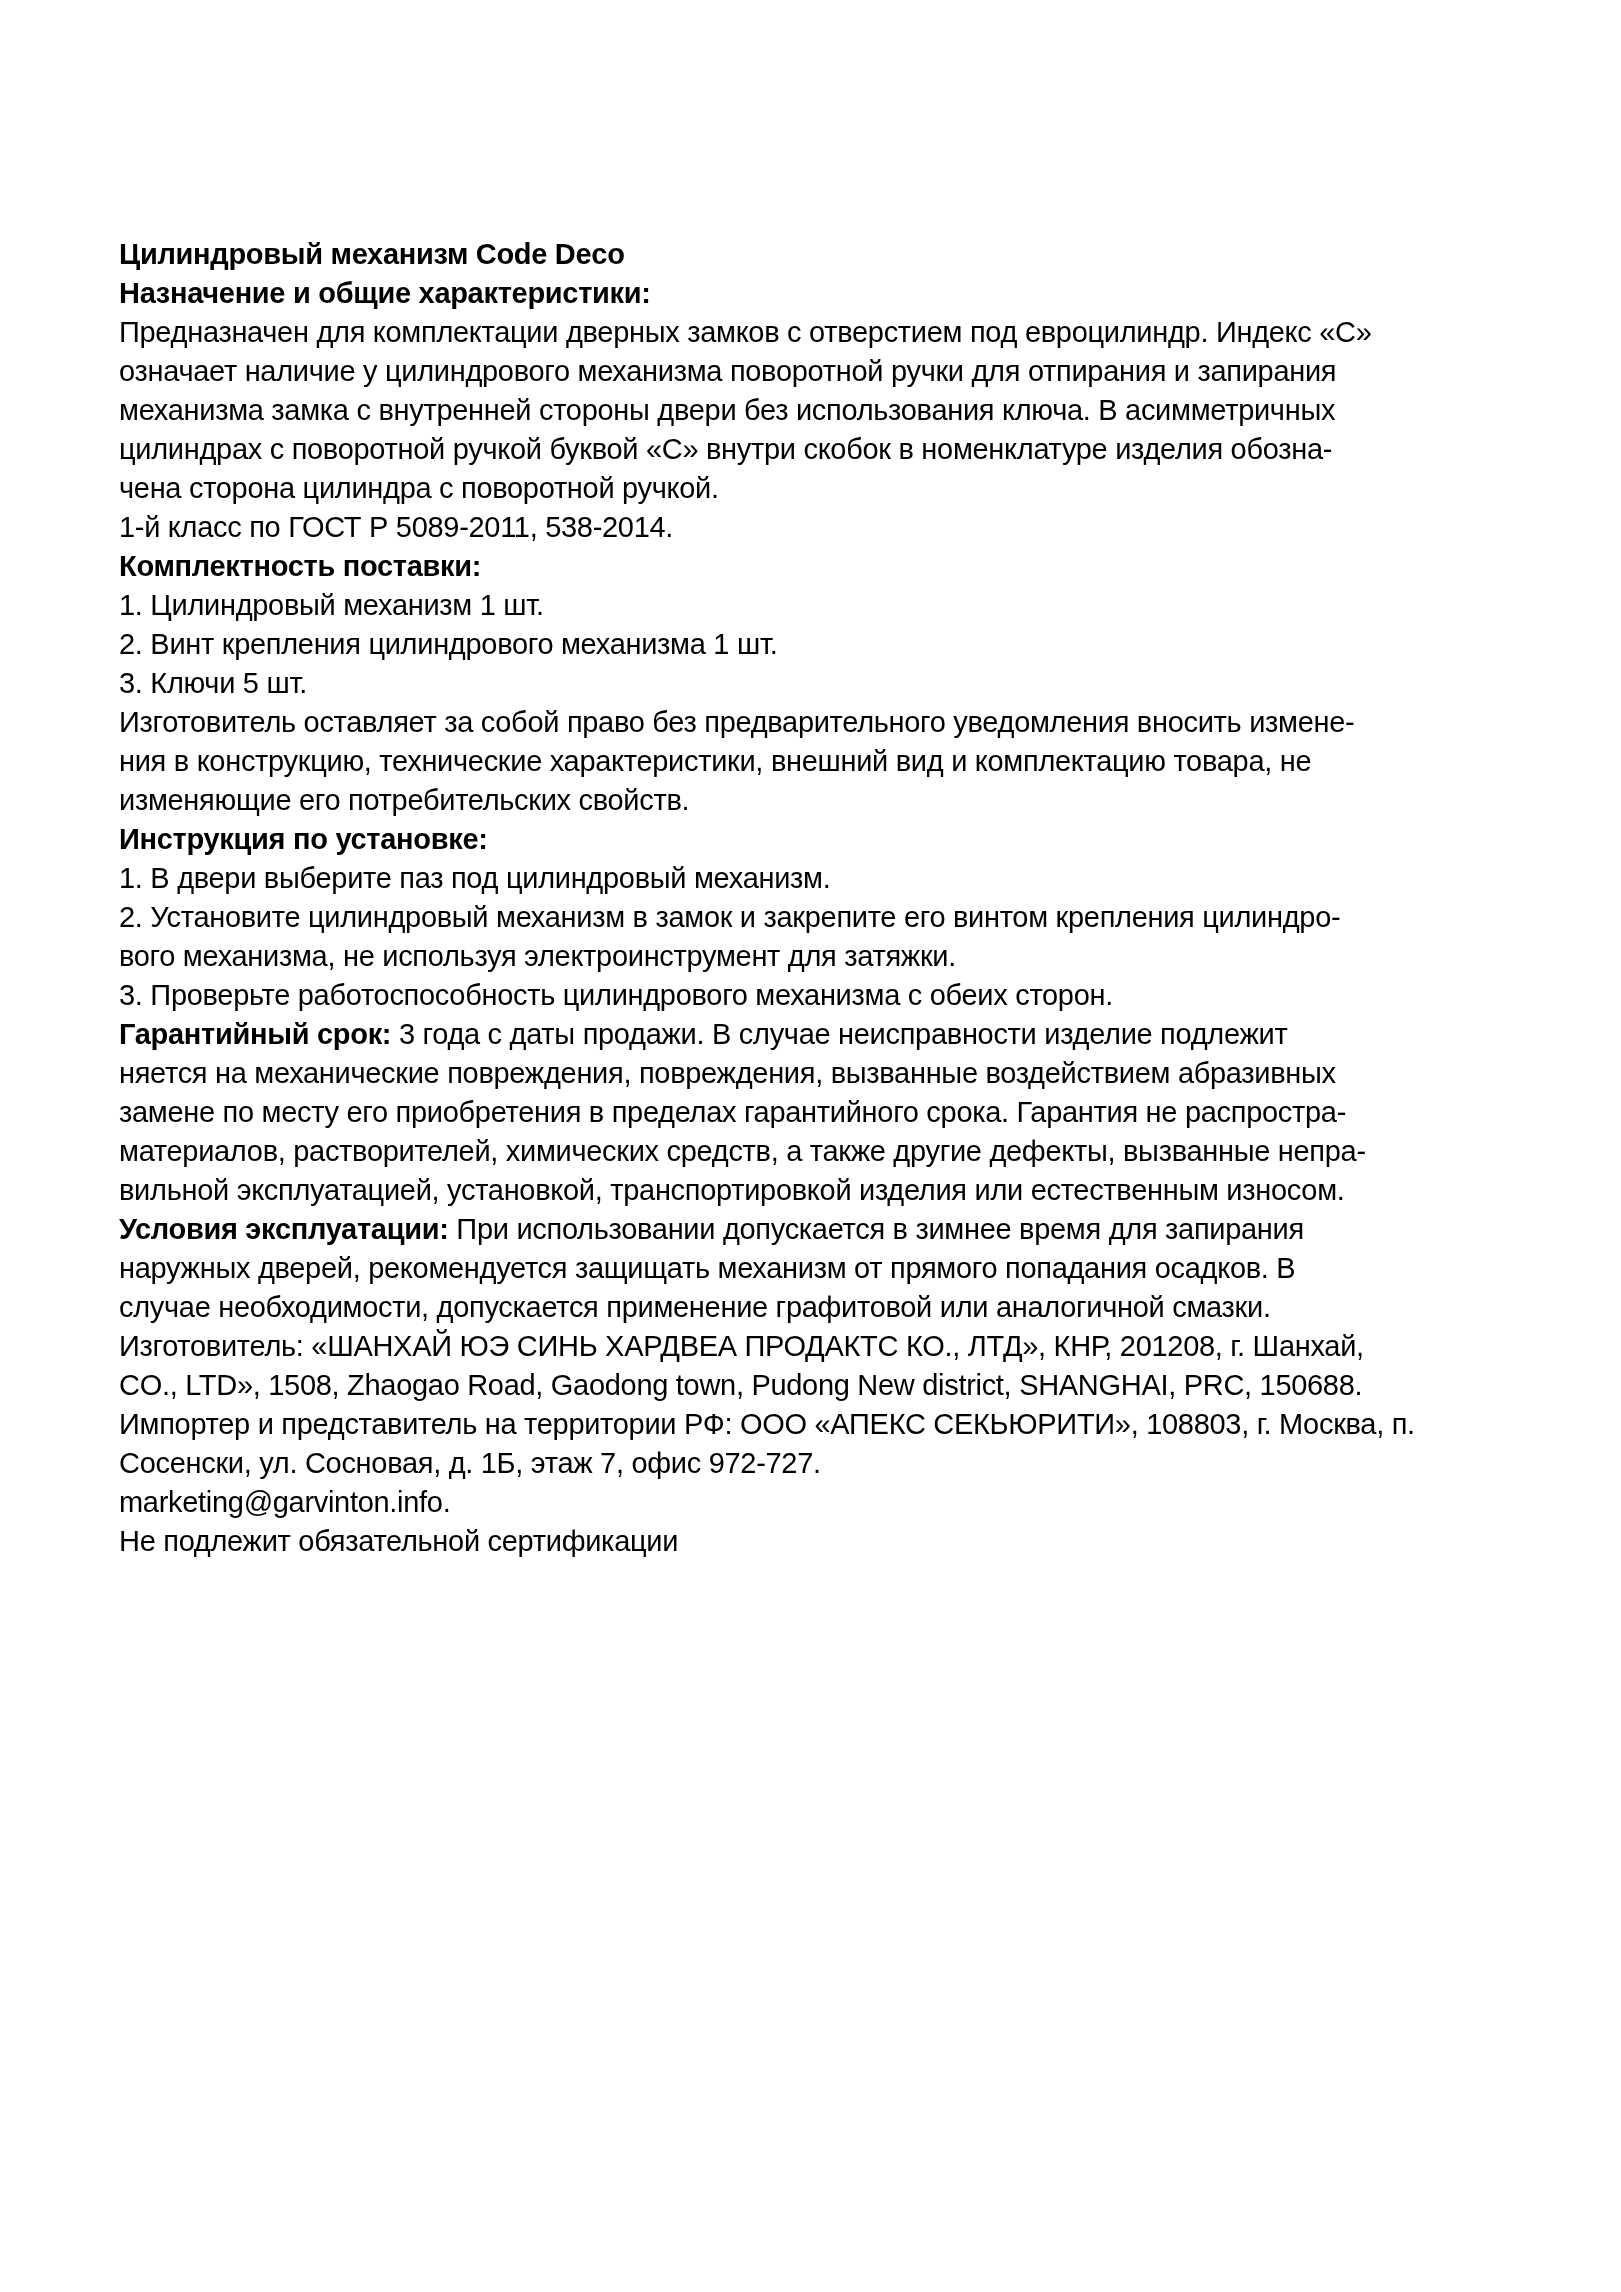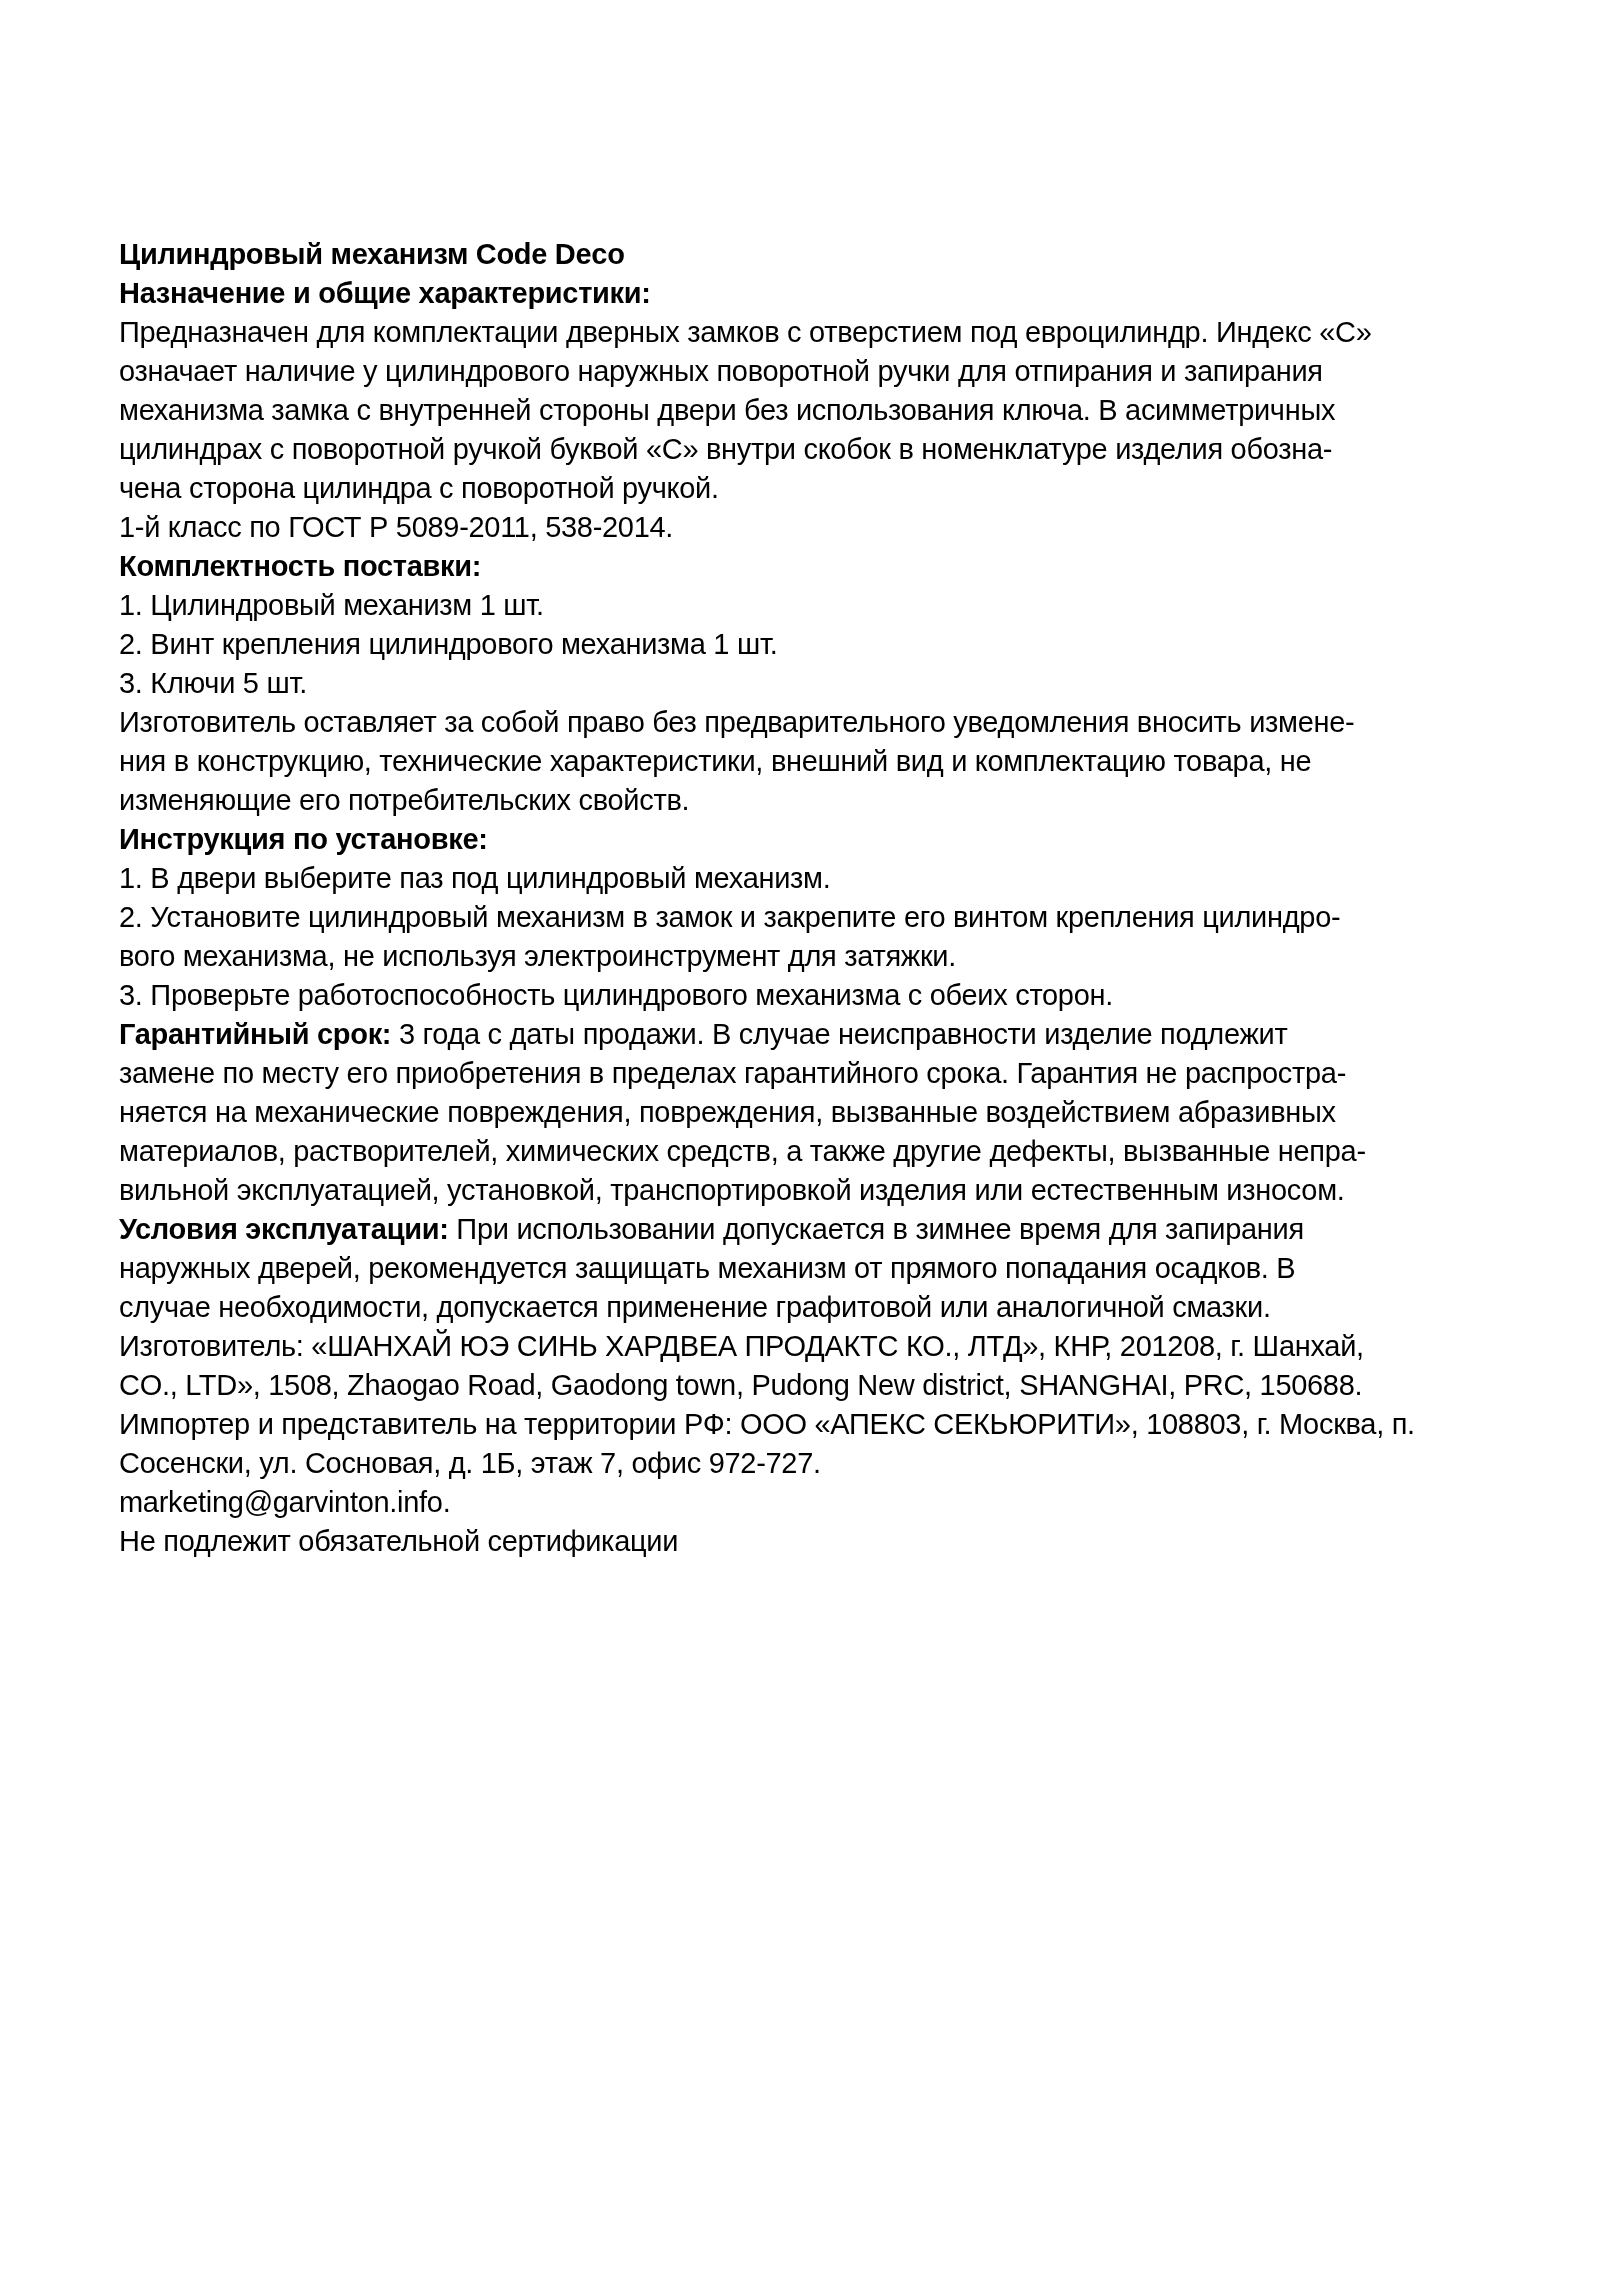--- a/index.html
+++ b/index.html
@@ -35,40 +35,40 @@
   .run.bold { font-weight: 700; }
 </style>
 </head>
 <body>
 
 <div class="page">
   <div class="doc-text">
       <div class="line"><span class="run bold">Цилиндровый механизм Code Deco</span></div>
       <div class="line"><span class="run bold">Назначение и общие характеристики:</span></div>
       <div class="line"><span class="run">Предназначен для комплектации дверных замков с отверстием под евроцилиндр. Индекс «С»</span></div>
-      <div class="line"><span class="run">означает наличие у цилиндрового наружных поворотной ручки для отпирания и запирания</span></div>
+      <div class="line"><span class="run">означает наличие у цилиндрового механизма поворотной ручки для отпирания и запирания</span></div>
       <div class="line"><span class="run">механизма замка с внутренней стороны двери без использования ключа. В асимметричных</span></div>
       <div class="line"><span class="run">цилиндрах с поворотной ручкой буквой «С» внутри скобок в номенклатуре изделия обозна-</span></div>
       <div class="line"><span class="run">чена сторона цилиндра с поворотной ручкой.</span></div>
       <div class="line"><span class="run">1-й класс по ГОСТ Р 5089-2011, 538-2014.</span></div>
       <div class="line"><span class="run bold">Комплектность поставки:</span></div>
       <div class="line"><span class="run">1. Цилиндровый механизм 1 шт.</span></div>
       <div class="line"><span class="run">2. Винт крепления цилиндрового механизма 1 шт.</span></div>
       <div class="line"><span class="run">3. Ключи 5 шт.</span></div>
       <div class="line"><span class="run">Изготовитель оставляет за собой право без предварительного уведомления вносить измене-</span></div>
       <div class="line"><span class="run">ния в конструкцию, технические характеристики, внешний вид и комплектацию товара, не</span></div>
       <div class="line"><span class="run">изменяющие его потребительских свойств.</span></div>
       <div class="line"><span class="run bold">Инструкция по установке:</span></div>
       <div class="line"><span class="run">1. В двери выберите паз под цилиндровый механизм.</span></div>
       <div class="line"><span class="run">2. Установите цилиндровый механизм в замок и закрепите его винтом крепления цилиндро-</span></div>
       <div class="line"><span class="run">вого механизма, не используя электроинструмент для затяжки.</span></div>
       <div class="line"><span class="run">3. Проверьте работоспособность цилиндрового механизма с обеих сторон.</span></div>
       <div class="line"><span class="run bold">Гарантийный срок:</span><span class="run"> 3 года с даты продажи. В случае неисправности изделие подлежит</span></div>
+      <div class="line"><span class="run">няется на механические повреждения, повреждения, вызванные воздействием абразивных</span></div>
       <div class="line"><span class="run">замене по месту его приобретения в пределах гарантийного срока. Гарантия не распростра-</span></div>
-      <div class="line"><span class="run">няется на механические повреждения, повреждения, вызванные воздействием абразивных</span></div>
       <div class="line"><span class="run">материалов, растворителей, химических средств, а также другие дефекты, вызванные непра-</span></div>
       <div class="line"><span class="run">вильной эксплуатацией, установкой, транспортировкой изделия или естественным износом.</span></div>
       <div class="line"><span class="run bold">Условия эксплуатации:</span><span class="run"> При использовании допускается в зимнее время для запирания</span></div>
       <div class="line"><span class="run">наружных дверей, рекомендуется защищать механизм от прямого попадания осадков. В</span></div>
       <div class="line"><span class="run">случае необходимости, допускается применение графитовой или аналогичной смазки.</span></div>
       <div class="line"><span class="run">Изготовитель: «ШАНХАЙ ЮЭ СИНЬ ХАРДВЕА ПРОДАКТС КО., ЛТД», КНР, 201208, г. Шанхай,</span></div>
       <div class="line"><span class="run">CO., LTD», 1508, Zhaogao Road, Gaodong town, Pudong New district, SHANGHAI, PRC, 150688.</span></div>
       <div class="line"><span class="run">Импортер и представитель на территории РФ: ООО «АПЕКС СЕКЬЮРИТИ», 108803, г. Москва, п.</span></div>
       <div class="line"><span class="run">Сосенски, ул. Сосновая, д. 1Б, этаж 7, офис 972-727.</span></div>
       <div class="line"><span class="run">marketing@garvinton.info.</span></div>

